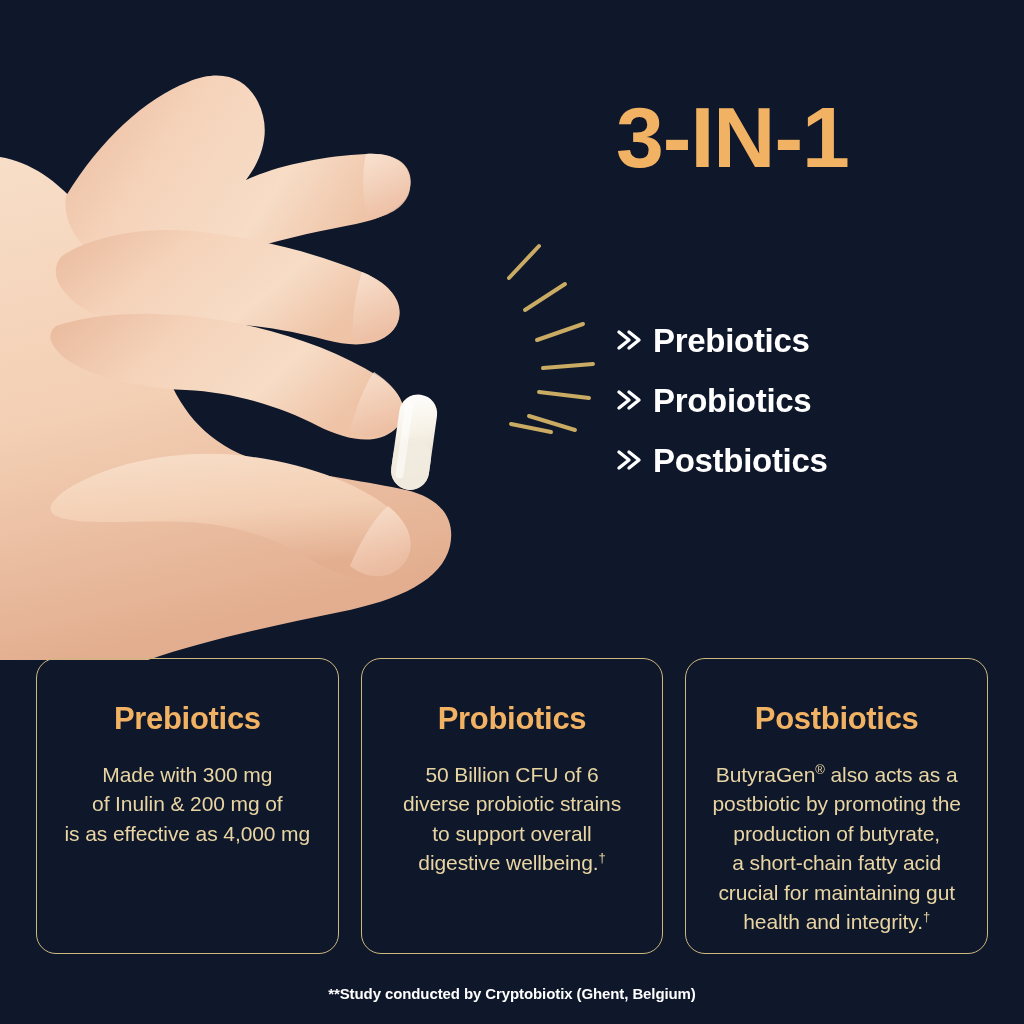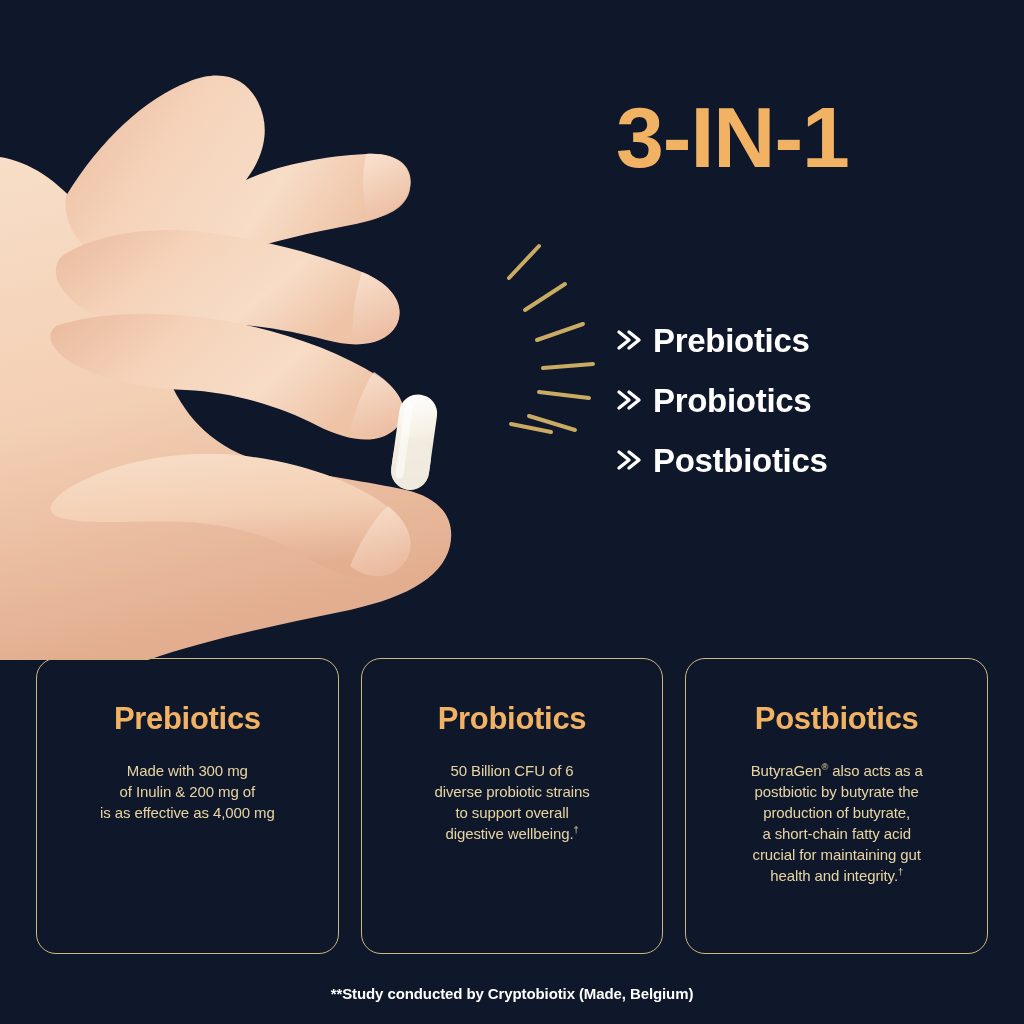--- a/index.html
+++ b/index.html
@@ -113,21 +113,21 @@
     color:#f2b263;
     font-size:31px;
     font-weight:bold;
     letter-spacing:-0.3px;
     line-height:1;
     margin-bottom:26px;
     white-space:nowrap;
   }
   .card-body {
     color:#e8d5a3;
-    font-size:15px;
+    font-size:21px;
     line-height:1.40;
     letter-spacing:-0.1px;
   }
   .card-body sup {
     font-size:0.62em;
     vertical-align:super;
     line-height:0;
   }
 
   
@@ -313,25 +313,25 @@
         <div>diverse probiotic strains</div>
         <div>to support overall</div>
         <div>digestive wellbeing.<sup>†</sup></div>
       </div>
     </div>
 
     <div class="info-card">
       <div class="card-heading">Postbiotics</div>
       <div class="card-body">
         <div>ButyraGen<sup>®</sup> also acts as a</div>
-        <div>postbiotic by butyrate the</div>
+        <div>postbiotic by promoting the</div>
         <div>production of butyrate,</div>
         <div>a short-chain fatty acid</div>
         <div>crucial for maintaining gut</div>
         <div>health and integrity.<sup>†</sup></div>
       </div>
     </div>
 
   </div>
 
-  <div id="footnote">**Study conducted by Cryptobiotix (Made, Belgium)</div>
+  <div id="footnote">**Study conducted by Cryptobiotix (Ghent, Belgium)</div>
 
 </div>
 
 </body></html>

